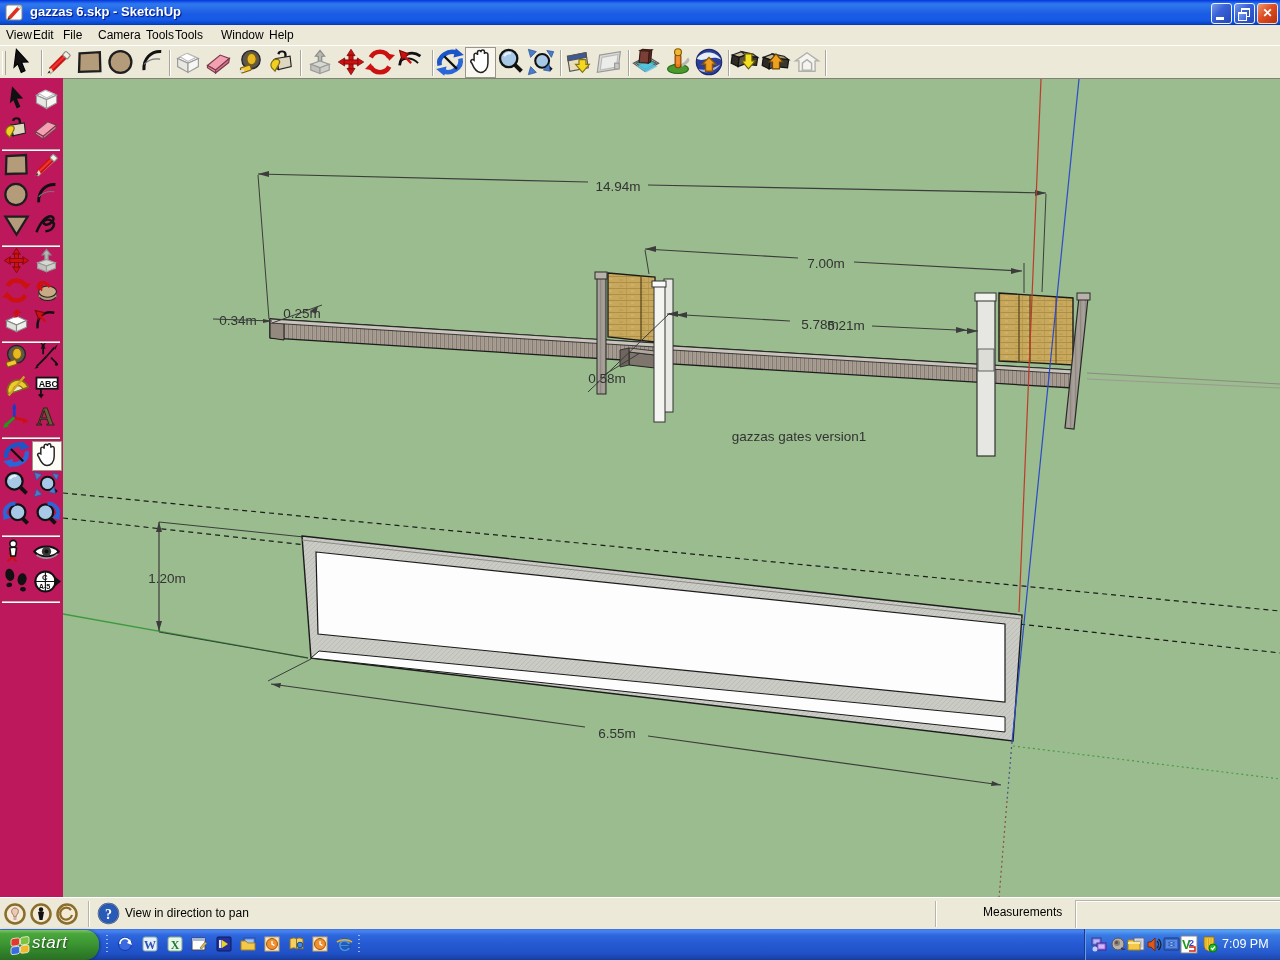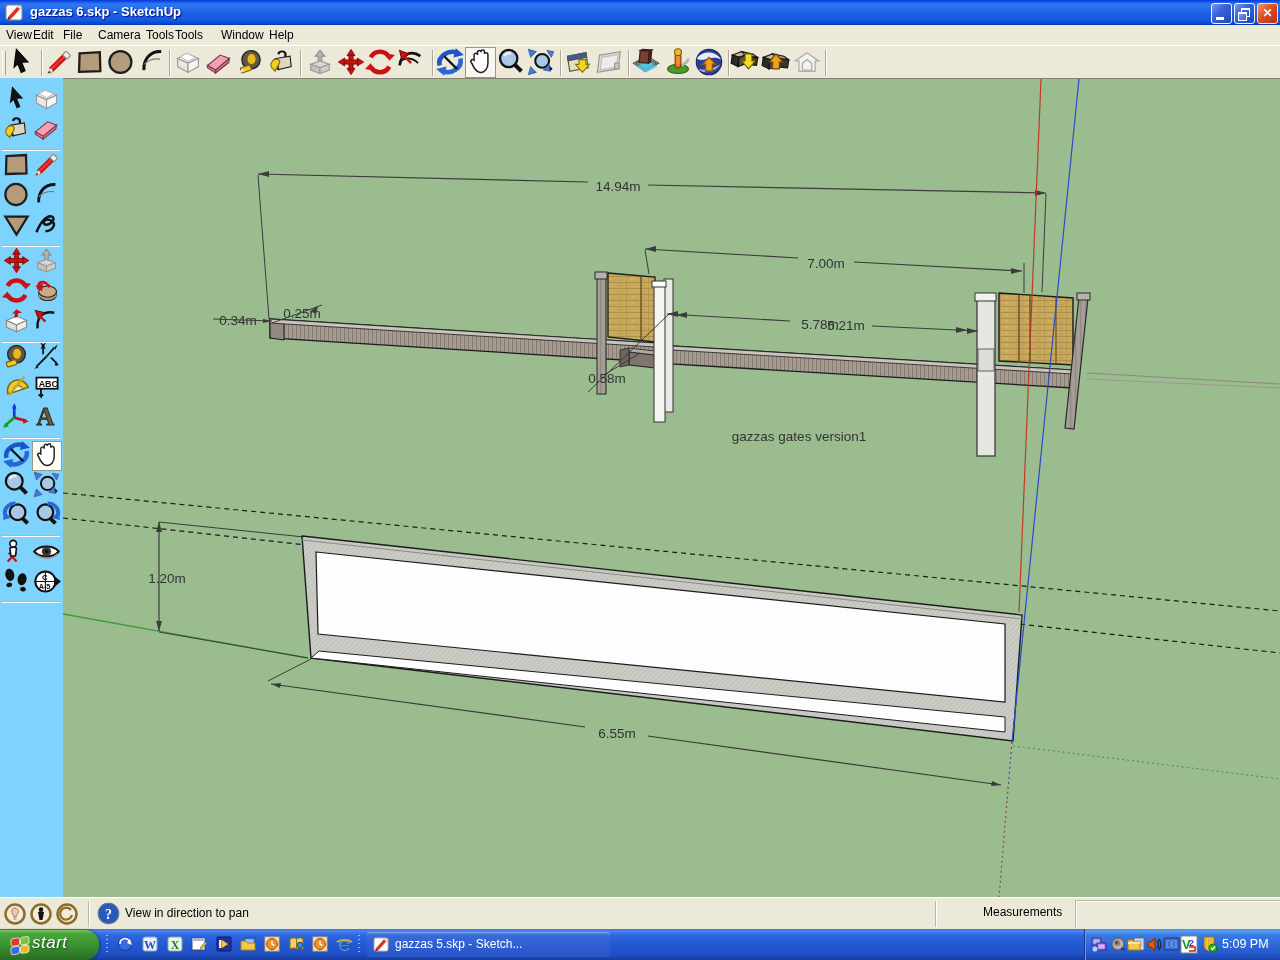--- a/index.html
+++ b/index.html
@@ -196,21 +196,21 @@
       <polygon points="10,19 10,13 7,13 13,6 19,13 16,13 16,19" fill="#f0a020" stroke="#6a4808"></polygon>
     </svg>
 <svg class="tbi" style="left:794px" width="26" height="26" viewBox="0 0 26 26">
       <g stroke="#b0b0aa" fill="#f4f4f0" stroke-width="1.2">
         <polygon points="3,12 13,5 23,12 20,12 20,21 6,21 6,12"></polygon>
         <polygon points="9,14 13,11 17,14 17,20 9,20"></polygon>
       </g>
     </svg>
 </div>
 
-<div id="palette" class="abs" style="left:0;top:78px;width:63px;height:819px;background:#7dd3fc;border-right:1px solid #9a978a">
+<div id="palette" class="abs" style="left:0;top:78px;width:63px;height:819px;background:#be185d;border-right:1px solid #9a978a">
 <div class="psep" style="top:71px"></div>
     <div class="psep" style="top:167px"></div>
     <div class="psep" style="top:263px"></div>
     <div class="psep" style="top:359px"></div>
     <div class="psep" style="top:457px"></div>
     <div class="psep" style="top:523px"></div>
 <svg class="pci" style="left:3px;top:8px" width="26" height="26" viewBox="0 0 26 26">
       <path d="M9 2 L19 13 L13.5 13.2 L16.5 20.5 L13.2 22 L10.2 14.6 L7 17.5 Z" fill="#111"></path>
     </svg>
 <svg class="pci" style="left:33px;top:8px" width="26" height="26" viewBox="0 0 26 26">
@@ -617,29 +617,20 @@
         <rect x="1" y="1" width="14" height="14" fill="#f8e8c8" stroke="#c8a86a"></rect>
         <circle cx="8" cy="8" r="5.5" fill="#f09030" stroke="#a85808"></circle>
         <path d="M8 5 L8 8 L10.5 9.5" stroke="#fff" stroke-width="1.4" fill="none"></path>
       </svg>
 <svg class="abs" style="left:336px;top:7px" width="17" height="17" viewBox="0 0 17 17">
         <path d="M3 11 A6 6 0 1 1 14.5 9 L12 9 A3.7 3.7 0 0 0 5 8.6 L14 8.6 L14 10.5 L5.2 10.5 A3.7 3.7 0 0 0 12 11.5 L14.5 11.5 A6 6 0 0 1 3 11" fill="#4a90e8" stroke="#1a50a0" stroke-width="0.8"></path>
         <path d="M1 6 C5 3 12 3 16 6" stroke="#e8b020" stroke-width="1.6" fill="none"></path>
       </svg>
 </div>
 <div class="abs" style="left:358px;top:6px;width:2px;height:20px;background:repeating-linear-gradient(180deg,#9ab8f2 0px,#9ab8f2 1.5px,rgba(0,0,0,0) 1.5px,rgba(0,0,0,0) 4px)"></div>
-<div class="abs" style="left:367px;top:3px;width:243px;height:25px;border-radius:3px;background:linear-gradient(180deg,#5a8ae8 0%,#3a6ad8 15%,#2e5dd0 60%,#2a56c8 100%);box-shadow:inset 0 1px 0 #7aa2f0">
-<svg class="abs" style="left:6px;top:4px" width="17" height="17" viewBox="0 0 19 19">
-        <rect x="1" y="2" width="16" height="15" rx="2" fill="#fdfdfb" stroke="#888"></rect>
-        <path d="M3 14 L12 4 L15 6 L6 16 Z" fill="#e03020"></path>
-        <path d="M12 4 L15 6 L16 4.4 L13.5 2.8 Z" fill="#f6f6f4" stroke="#999" stroke-width="0.6"></path>
-        <path d="M3 14 L6 16 L2.4 17.2 Z" fill="#333"></path>
-      </svg>
-<div class="abs" style="left:28px;top:5px;font-size:12px;color:#fff">gazzas 5.skp - Sketch...</div>
-</div>
 <div class="abs" style="left:1084px;top:0;width:196px;height:31px;background:linear-gradient(180deg,#4a8ae8 0%,#55a0f2 6%,#3a7ae4 20%,#2e6ad8 50%,#2558cc 78%,#1e48ae 97%,#1a40a0 100%);border-left:1px solid #1a3a8a;box-shadow:inset 1px 0 0 #6a9af0">
 <div id="tray">
 <svg class="abs" style="left:6px;top:7px" width="17" height="17" viewBox="0 0 17 17">
           <rect x="1" y="2" width="9" height="7" fill="#7a7ae8" stroke="#3a3a8a"></rect>
           <rect x="2.5" y="3.5" width="6" height="4" fill="#b8b8f8"></rect>
           <rect x="6" y="7" width="9" height="7" fill="#9a6ae8" stroke="#4a2a8a"></rect>
           <rect x="7.5" y="8.5" width="6" height="4" fill="#d0b8f8"></rect>
           <circle cx="4" cy="13" r="2.5" fill="#e8e8ff" opacity="0.8"></circle>
         </svg>
 <svg class="abs" style="left:25px;top:7px" width="17" height="17" viewBox="0 0 17 17">
@@ -670,15 +661,15 @@
           <text x="9" y="11" font-size="9" font-weight="bold" fill="#3a3ae0" font-family="Liberation Sans">2</text>
           <path d="M9 12 L15 12 L15 16 L9 16" stroke="#cc2211" stroke-width="1.5" fill="none"></path>
         </svg>
 <svg class="abs" style="left:116px;top:6px" width="18" height="19" viewBox="0 0 18 19">
           <path d="M3 2 L13 2 L13 10 C13 14 9 16 8 16 C7 16 3 14 3 10 Z" fill="#f4c838" stroke="#94701a"></path>
           <path d="M5 2 L5 15 M7.5 2 L7.5 16 M10 2 L10 15" stroke="#d8a820" stroke-width="1"></path>
           <circle cx="12" cy="13" r="4" fill="#2ab82a" stroke="#0a7a0a"></circle>
           <path d="M10 13 L11.5 14.5 L14 11.5" stroke="#fff" stroke-width="1.2" fill="none"></path>
         </svg>
 </div>
-<div class="abs" style="left:137px;top:8px;font-size:12.5px;color:#fff">5:09 PM</div>
+<div class="abs" style="left:137px;top:8px;font-size:12.5px;color:#fff">7:09 PM</div>
 </div>
 </div>
 
 </body></html>

